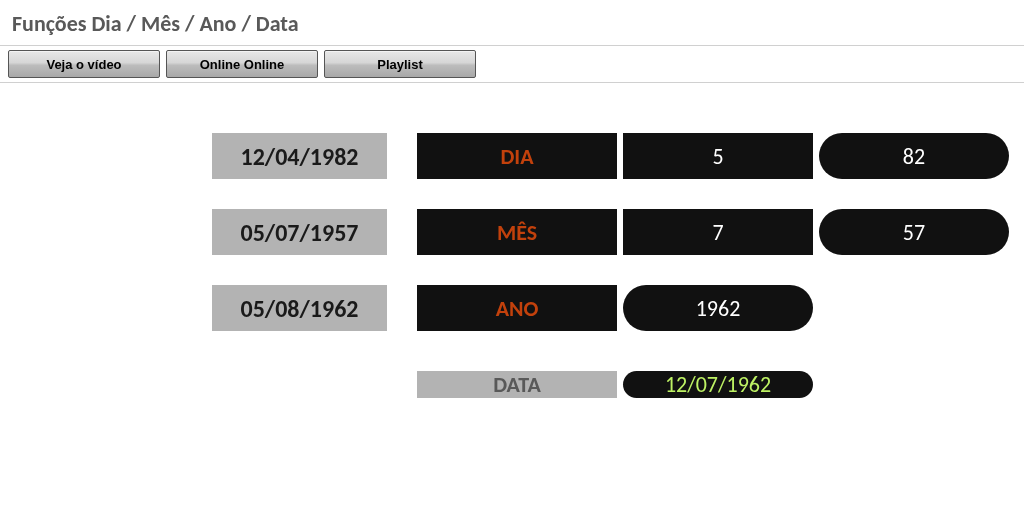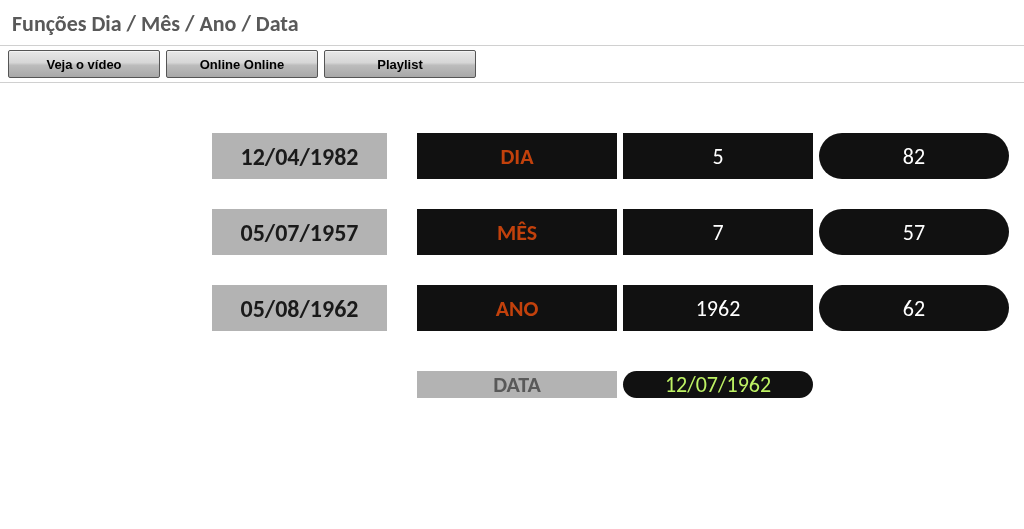--- a/index.html
+++ b/index.html
@@ -138,21 +138,20 @@
     <div class="cell cell-label">MÊS</div>
     <div class="cell cell-val1">7</div>
     <div class="cell cell-val2">57</div>
   </div>
 
   <div class="row">
     <div class="cell cell-date">05/08/1962</div>
     <div class="gap"></div>
     <div class="cell cell-label">ANO</div>
     <div class="cell cell-val1">1962</div>
-    <div class="cell cell-val2">62</div>
   </div>
 
   <div class="row row-footer">
     <div class="cell cell-date"></div>
     <div class="gap"></div>
     <div class="cell cell-label">DATA</div>
     <div class="cell cell-val1">12/07/1962</div>
   </div>
 
 </div>

